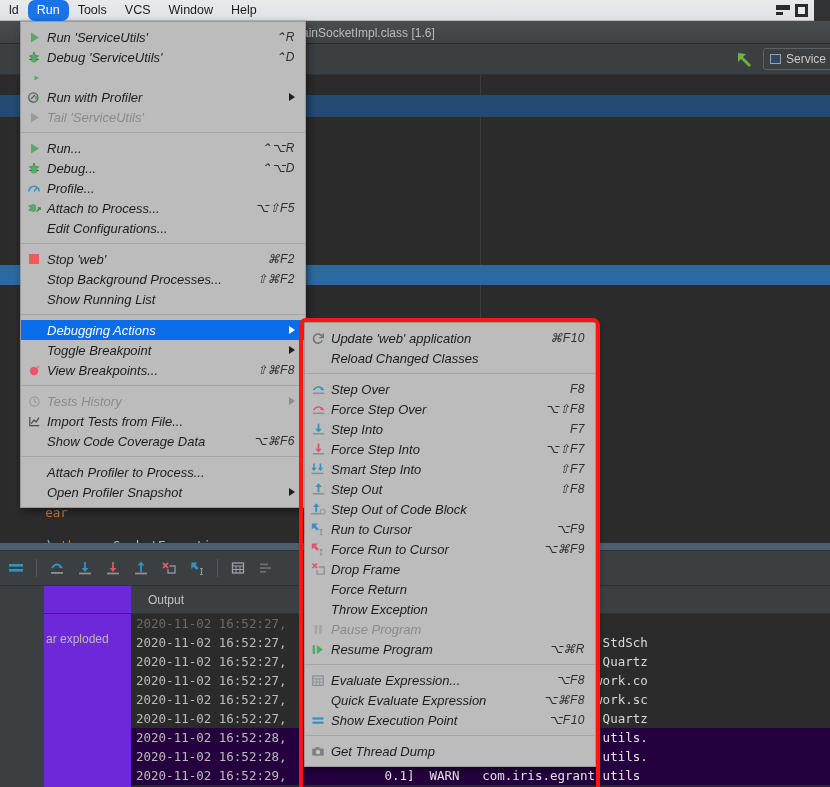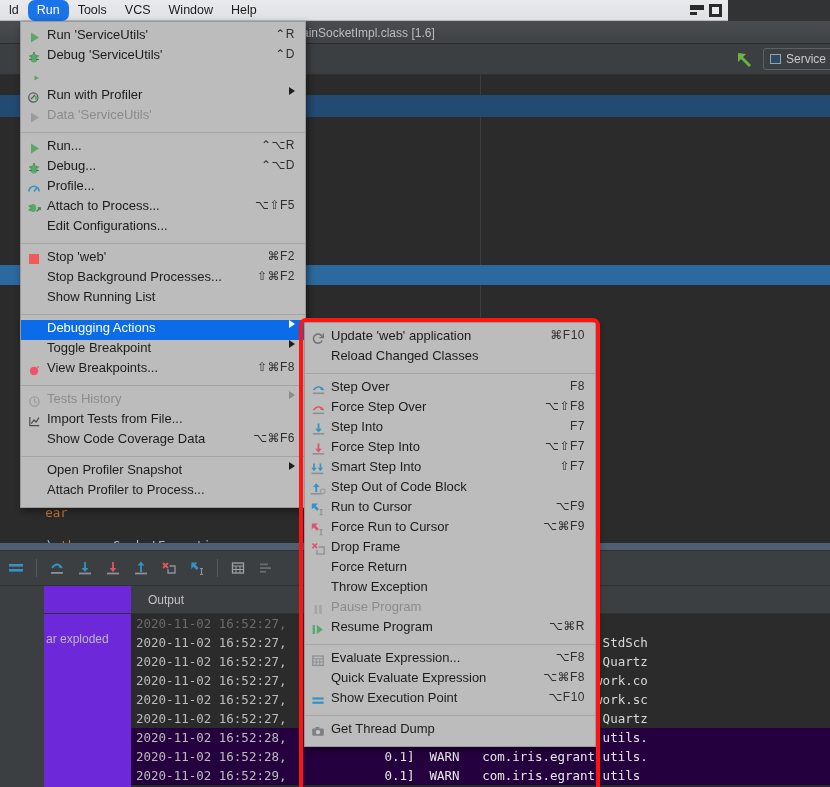--- a/index.html
+++ b/index.html
@@ -10,21 +10,21 @@
     position:relative;
     font-size:12px;
     -webkit-font-smoothing: antialiased;
   }
 
   
   #ide { position:absolute; inset:0; background:#313335; }
 
   
   #menubar {
-    position:absolute; left:0; top:0; width:728px; height:21px;
+    position:absolute; left:0; top:0; width:814px; height:21px;
     background:linear-gradient(#e9eaec,#dfe1e4);
     border-bottom:1px solid #b8bbbe;
     display:flex; align-items:center;
   }
   .mb-item {
     height:21px; line-height:21px; padding:0 9px;
     font-size:12.5px; color:#1b1b1b; white-space:nowrap;
   }
   .mb-item.active { background:#1a73e8; color:#fff;border-radius:7px; }
   #mb-right { margin-left:auto; display:flex; align-items:center; gap:4px; padding-right:3px; }
@@ -108,22 +108,22 @@
   .logrow.warn .lv { color:#e8e8e8; }
 
   
   #runmenu {
     position:absolute; left:20px; top:21px; width:286px;
     background:#bcbcbc; border:1px solid #9a9a9a;
     box-shadow:2px 3px 7px rgba(0,0,0,.45);
     padding:5px 0; z-index:50;
   }
   .mi {
-    position:relative; height:20px; display:flex; align-items:flex-start;
-    padding:0 10px 0 0; font-size:13px; color:#1c1c1c; white-space:nowrap;
+    position:relative; height:20px; display:flex; align-items:center;
+    padding:0 10px 0 0; font-size:13px; color:#1c1c1c; white-space:nowrap;font-style:italic;
   }
   .mi .ic { width:26px; min-width:26px; height:20px; display:flex; align-items:center; justify-content:center; }
   .mi .lbl { flex:1; }
   .mi .acc { color:#2e2e2e; font-size:12px; letter-spacing:.5px; padding-left:12px; }
   .mi.disabled .lbl, .mi.disabled .acc { color:#8b8b8b; }
   .mi.sel { background:#0a6ce8; }
   .mi.sel .lbl, .mi.sel .acc { color:#fff; }
   .msep { height:1px; background:#a5a5a5; margin:5px 0; }
   .arrow { width:0;height:0;border-left:6px solid #1c1c1c;border-top:4.5px solid transparent;border-bottom:4.5px solid transparent; margin-left:4px;}
   .mi.sel .arrow { border-left-color:#fff; }
@@ -378,21 +378,21 @@
     </span>
     <span class="lbl">Run with Profiler</span>
     <span class="arrow"></span>
   </div>
   <div class="mi disabled">
     <span class="ic">
       <svg width="13" height="13" viewBox="0 0 13 13">
           <path d="M3 1.5 L11 6.5 L3 11.5 Z" fill="#9b9b9b"></path>
         </svg>
     </span>
-    <span class="lbl">Data 'ServiceUtils'</span>
+    <span class="lbl">Tail 'ServiceUtils'</span>
     <span class="acc"></span>
   </div>
 
   <div class="msep"></div>
 
   <div class="mi">
     <span class="ic">
       <svg width="13" height="13" viewBox="0 0 13 13">
           <path d="M3 1.5 L11 6.5 L3 11.5 Z" fill="#59a869"></path>
         </svg>
@@ -509,27 +509,27 @@
   <div class="mi">
     <span class="ic"></span>
     <span class="lbl">Show Code Coverage Data</span>
     <span class="acc">⌥⌘F6</span>
   </div>
 
   <div class="msep"></div>
 
   <div class="mi">
     <span class="ic"></span>
+    <span class="lbl">Attach Profiler to Process...</span>
+    <span class="acc"></span>
+  </div>
+  <div class="mi">
+    <span class="ic"></span>
     <span class="lbl">Open Profiler Snapshot</span>
     <span class="arrow"></span>
-  </div>
-  <div class="mi">
-    <span class="ic"></span>
-    <span class="lbl">Attach Profiler to Process...</span>
-    <span class="acc"></span>
   </div>
 </div>
 
 <div id="submenu">
 
   <div class="mi">
     <span class="ic">
       <svg width="14" height="13" viewBox="0 0 14 13">
           <path d="M11.4 5.2 A4.6 4.6 0 1 0 11.2 8.5" stroke="#6d7276" stroke-width="1.5" fill="none"></path>
           <path d="M12.3 1.6 v4 h-4" stroke="#6d7276" stroke-width="1.4" fill="none"></path>
@@ -598,20 +598,31 @@
           <rect x="9.6" y="1.5" width="1.6" height="5" fill="#3592c4"></rect>
           <path d="M7.8 5.8 h5.2 L10.4 9.2 z" fill="#3592c4"></path>
           <rect x="1.4" y="10.6" width="12" height="1.6" fill="#8d9094"></rect>
         </svg>
     </span>
     <span class="lbl">Smart Step Into</span>
     <span class="acc">⇧F7</span>
   </div>
   <div class="mi">
     <span class="ic">
+      <svg width="15" height="14" viewBox="0 0 15 14">
+          <rect x="6.6" y="4.2" width="1.8" height="6" fill="#3592c4"></rect>
+          <path d="M4.2 4.9 h6.6 L7.5 1.3 z" fill="#3592c4"></path>
+          <rect x="1.8" y="11" width="11.4" height="1.6" fill="#8d9094"></rect>
+        </svg>
+    </span>
+    <span class="lbl">Step Out</span>
+    <span class="acc">⇧F8</span>
+  </div>
+  <div class="mi">
+    <span class="ic">
       <svg width="16" height="14" viewBox="0 0 16 14">
           <rect x="5.3" y="4.2" width="1.8" height="6" fill="#3592c4"></rect>
           <path d="M3 4.9 h6.6 L6.3 1.3 z" fill="#3592c4"></path>
           <rect x="0.8" y="11" width="10.5" height="1.6" fill="#8d9094"></rect>
           <circle cx="12.7" cy="9.4" r="2.4" fill="none" stroke="#9b9b9b" stroke-width="1.2"></circle>
         </svg>
     </span>
     <span class="lbl">Step Out of Code Block</span>
     <span class="acc"></span>
   </div>

